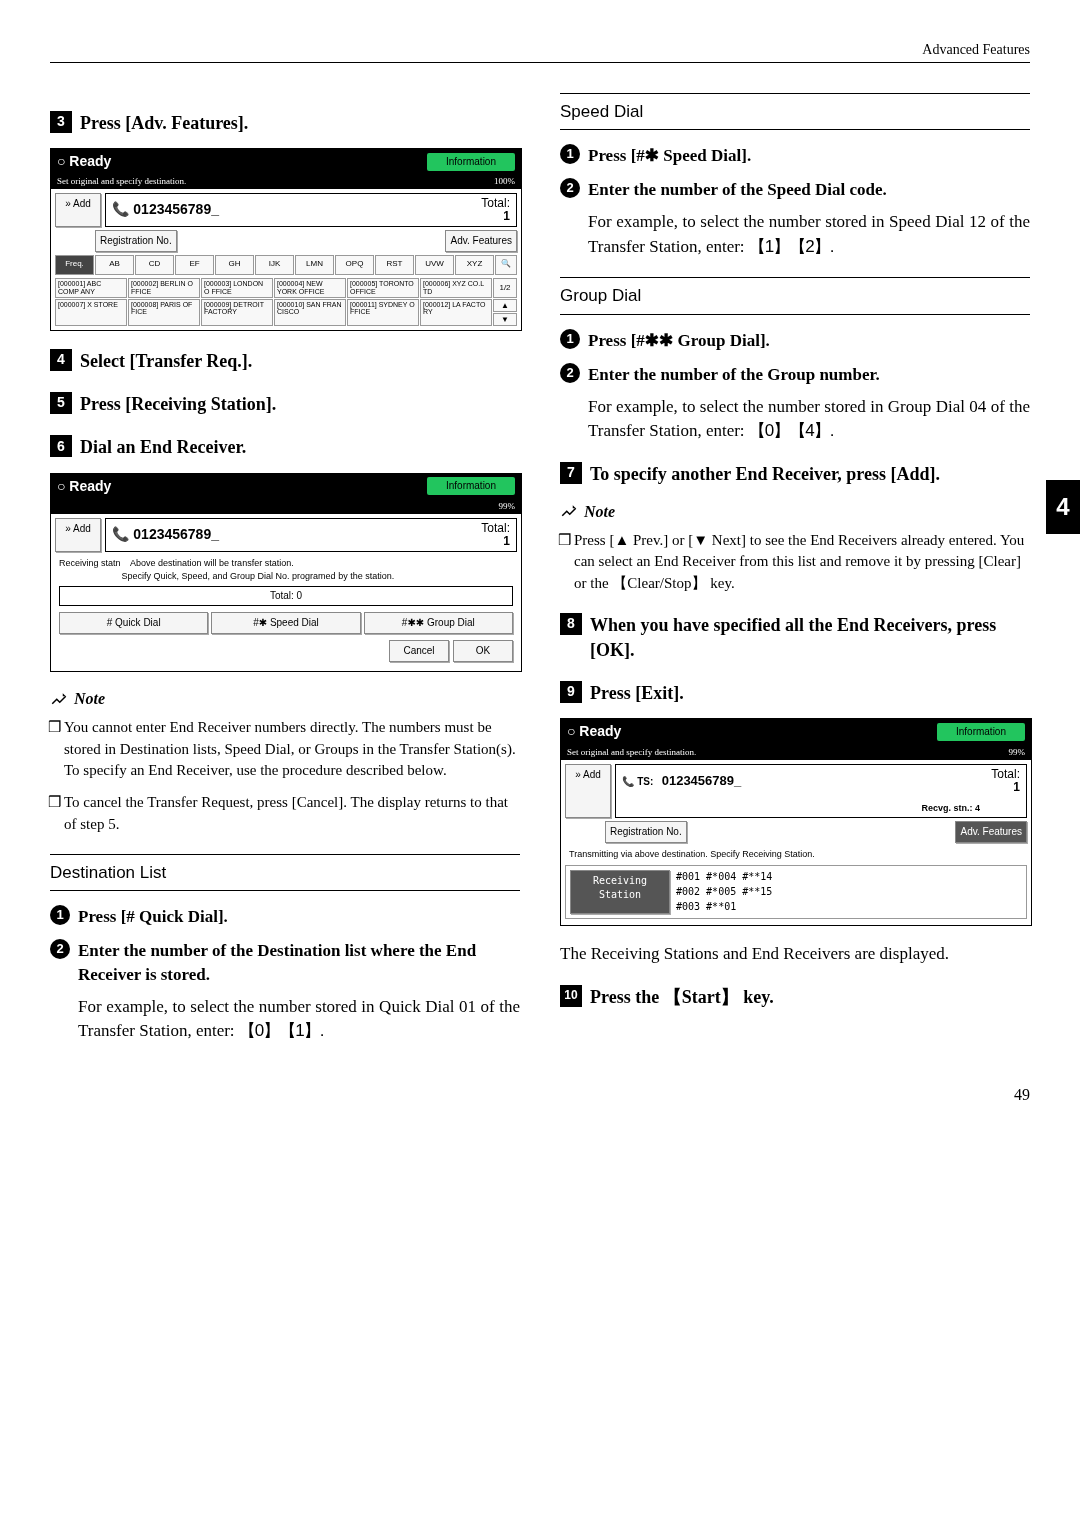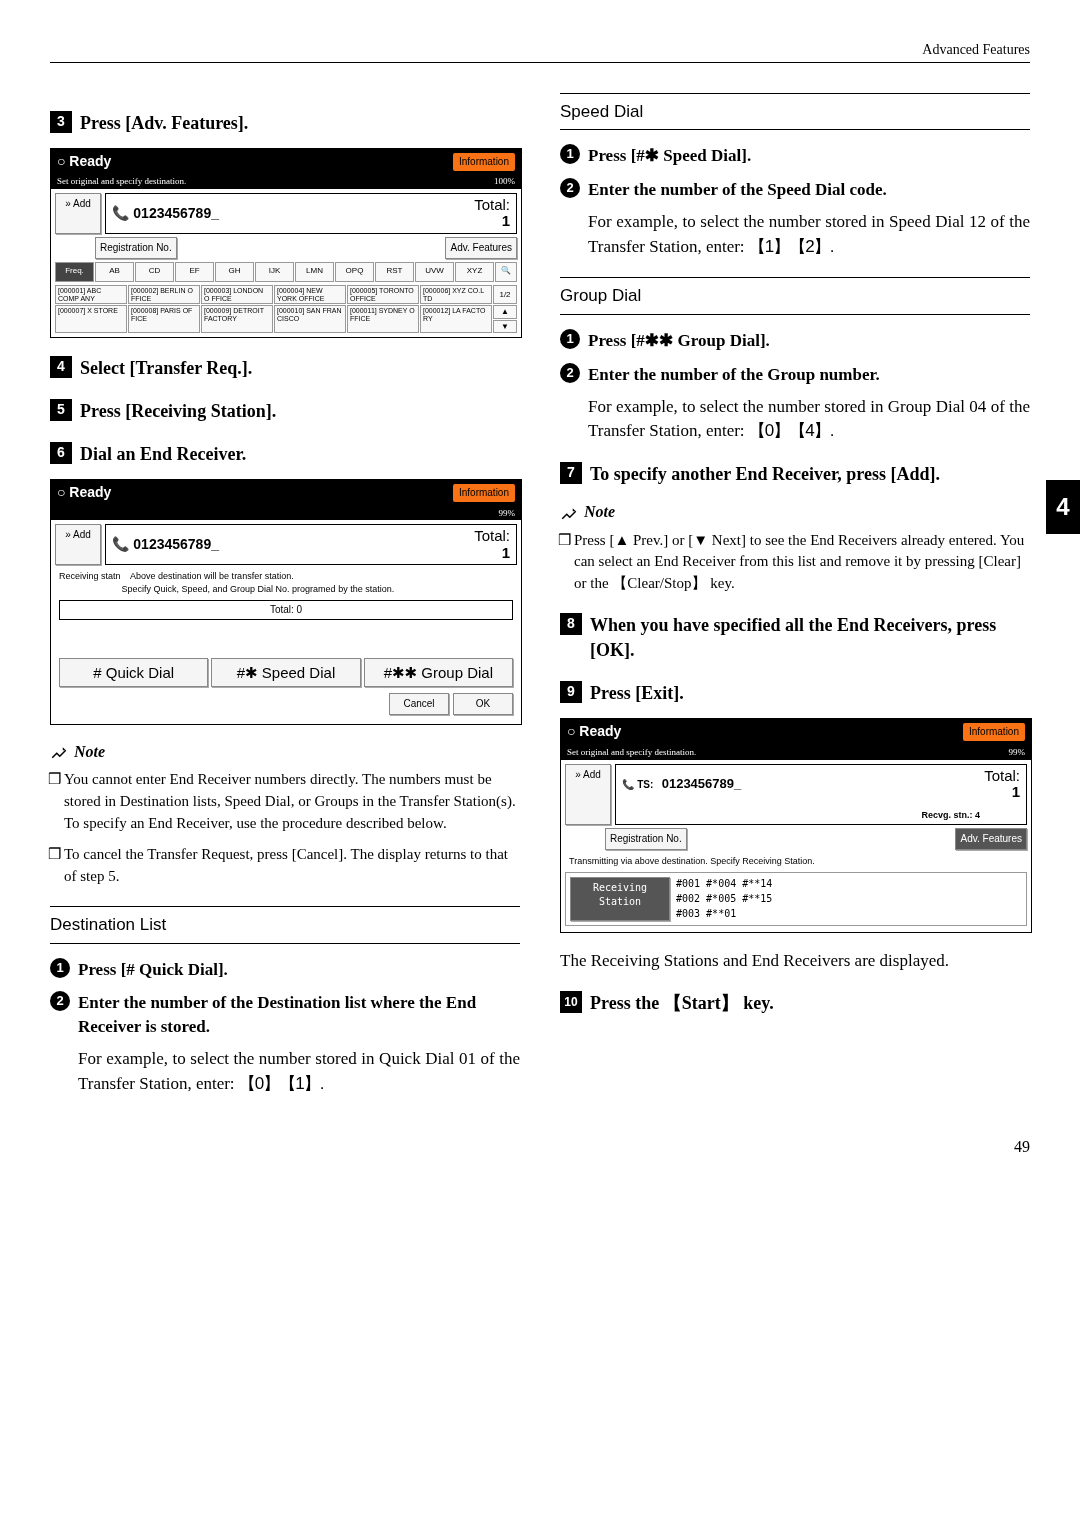--- a/index.html
+++ b/index.html
@@ -62,24 +62,24 @@
     color: #fff;
     font-family: Arial, sans-serif;
     font-weight: bold;
     font-size: 14px;
     padding: 3px 6px;
     display: flex;
     justify-content: space-between;
     align-items: center;
   }
   .scr-titlebar .info-btn {
-    background: #f97316;
+    background: #22c55e;
     color: #000;
     font-size: 10px;
-    padding: 2px 6px;
+    padding: 2px 19px;
     border-radius: 2px;
     font-weight: normal;
     margin-left: 24px;
   }
   .scr-subbar {
     background: #000;
     color: #fff;
     font-size: 9px;
     padding: 1px 6px;
     display: flex;
@@ -109,21 +109,21 @@
     border: 1px solid #000;
     padding: 3px 6px;
     flex: 1;
     background: #fff;
     font-weight: bold;
     font-size: 14px;
     display:flex;
     justify-content:space-between;
     align-items:center;
   }
-  .scr-field .total { font-size:15px; font-weight:normal; text-align:right; line-height:1.1;}
+  .scr-field .total { font-size:12px; font-weight:normal; text-align:right; line-height:1.1;}
   .scr-cell {
     border: 1px solid #999;
     background: #f8f8f8;
     font-size: 8px;
     padding: 2px 1px;
     text-align: center;
     min-height: 14px;
   }
   .scr-cell.dark { background:#444; color:#fff; }
   .scr-entries   {
@@ -140,21 +140,21 @@
   }
   .scr-entry-side {
     border:1px solid #999;
     font-size:8px;
     display:flex;
     align-items:center;
     justify-content:center;
     background:#f8f8f8;
   }
   .note-head {
-    display: flex; align-items:flex-end; gap:6px;
+    display: flex; align-items:center; gap:6px;
     font-weight: bold; font-style: italic;
     margin: 14px 0 6px 0;
     font-size:16px;
   }
   .note-head svg { width:18px; height:18px; }
   .note-list { margin:0; padding:0 0 0 14px; }
   .note-list li { list-style: none; position:relative; margin-bottom:10px; font-size:15px; line-height:1.45; }
   .note-list li::before { content:"❒"; position:absolute; left:-16px; }
   .subsection-rule { border-top:1px solid #000; margin: 18px 0 6px 0; }
   .subsection-rule.bottom { margin: 6px 0 14px 0; }
@@ -180,21 +180,21 @@
     border:1px solid #999; padding:4px; display:flex; gap:6px; font-size:10px;
     font-family: monospace; margin:2px 0;
   }
   .scr3-listcol { display:flex; flex-direction:column; gap:1px; }
   .scr3-bottom { display:flex; gap:4px; margin-top:4px; }
   .scr3-bottom .scr-btn { flex:1; font-size:9px; }
   .scr-status-line { font-size:9px; padding:2px 4px; }
   .scr2-lower {
     display:flex; gap:3px; padding:4px;
   }
-  .scr2-lower .scr-btn { flex:1; font-size:15px;margin-top:32px; }
+  .scr2-lower .scr-btn { flex:1; font-size:10px; }
   .scr2-total { border:1px solid #000; text-align:center; padding:2px; font-size:10px; margin:2px 4px;}
 </style>
 </head>
 <body>
 
 <div class="header-category">Advanced Features</div>
 <div class="header-rule"></div>
 
 <div class="chapter-tab">4</div>
 

